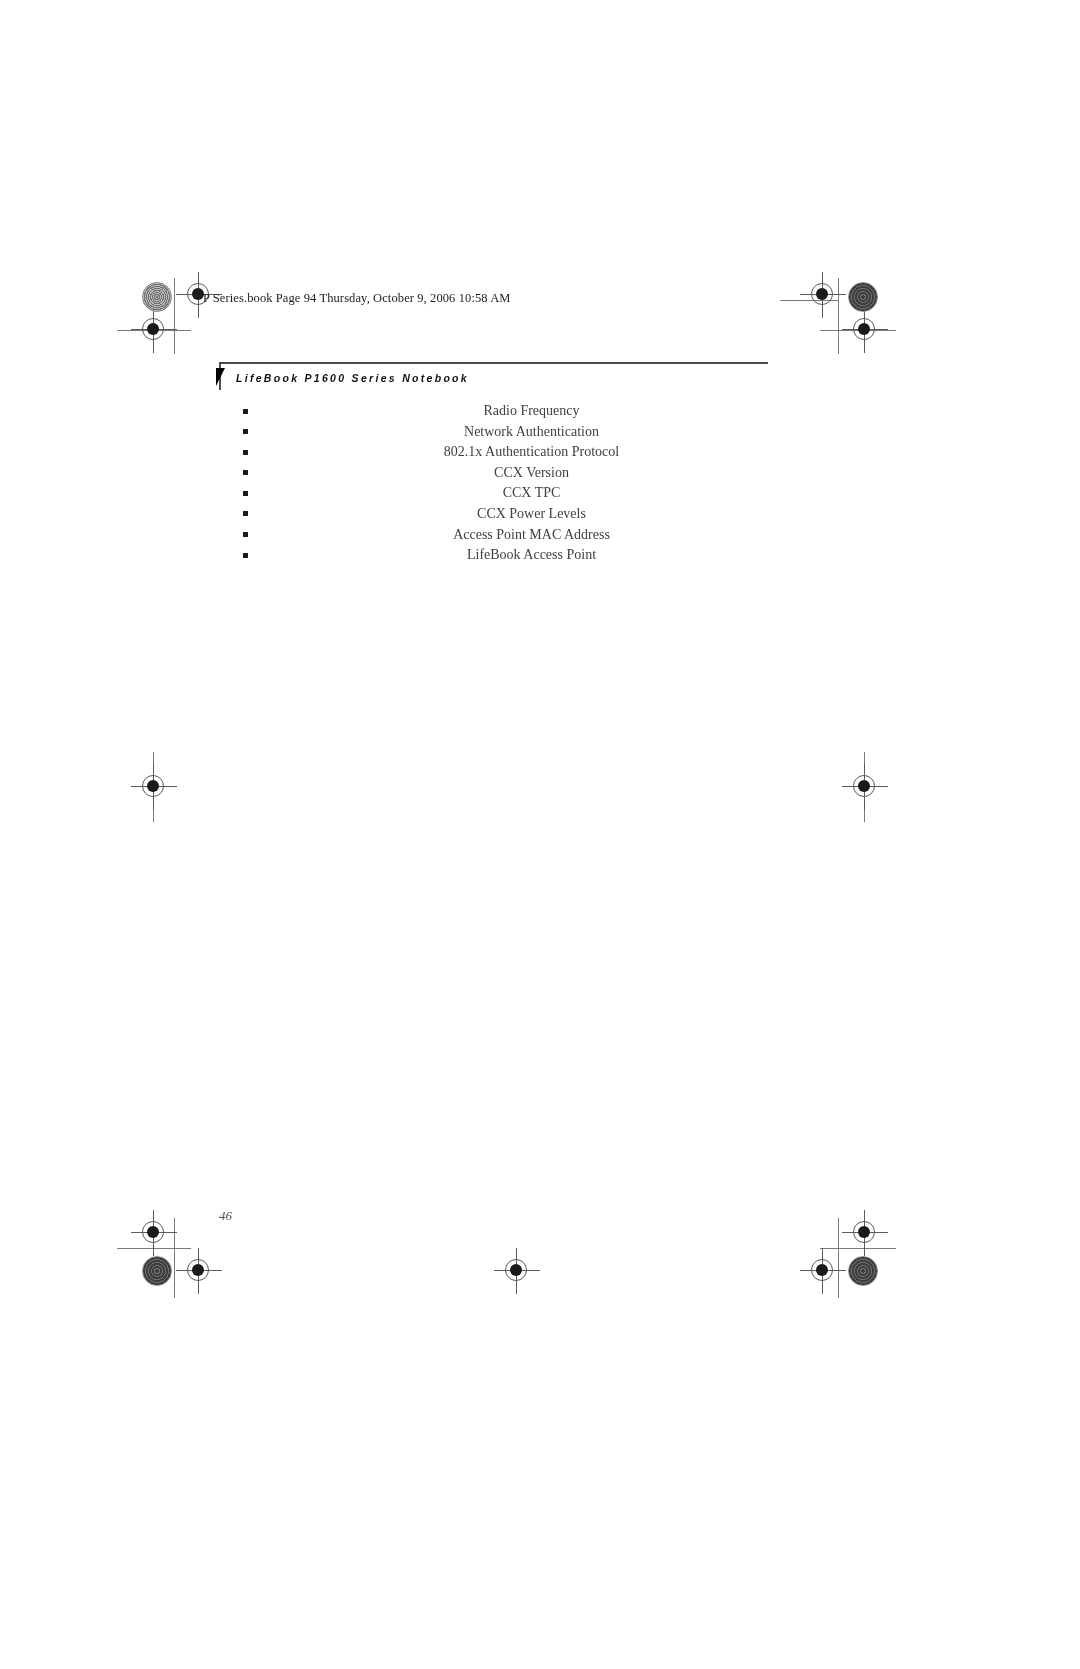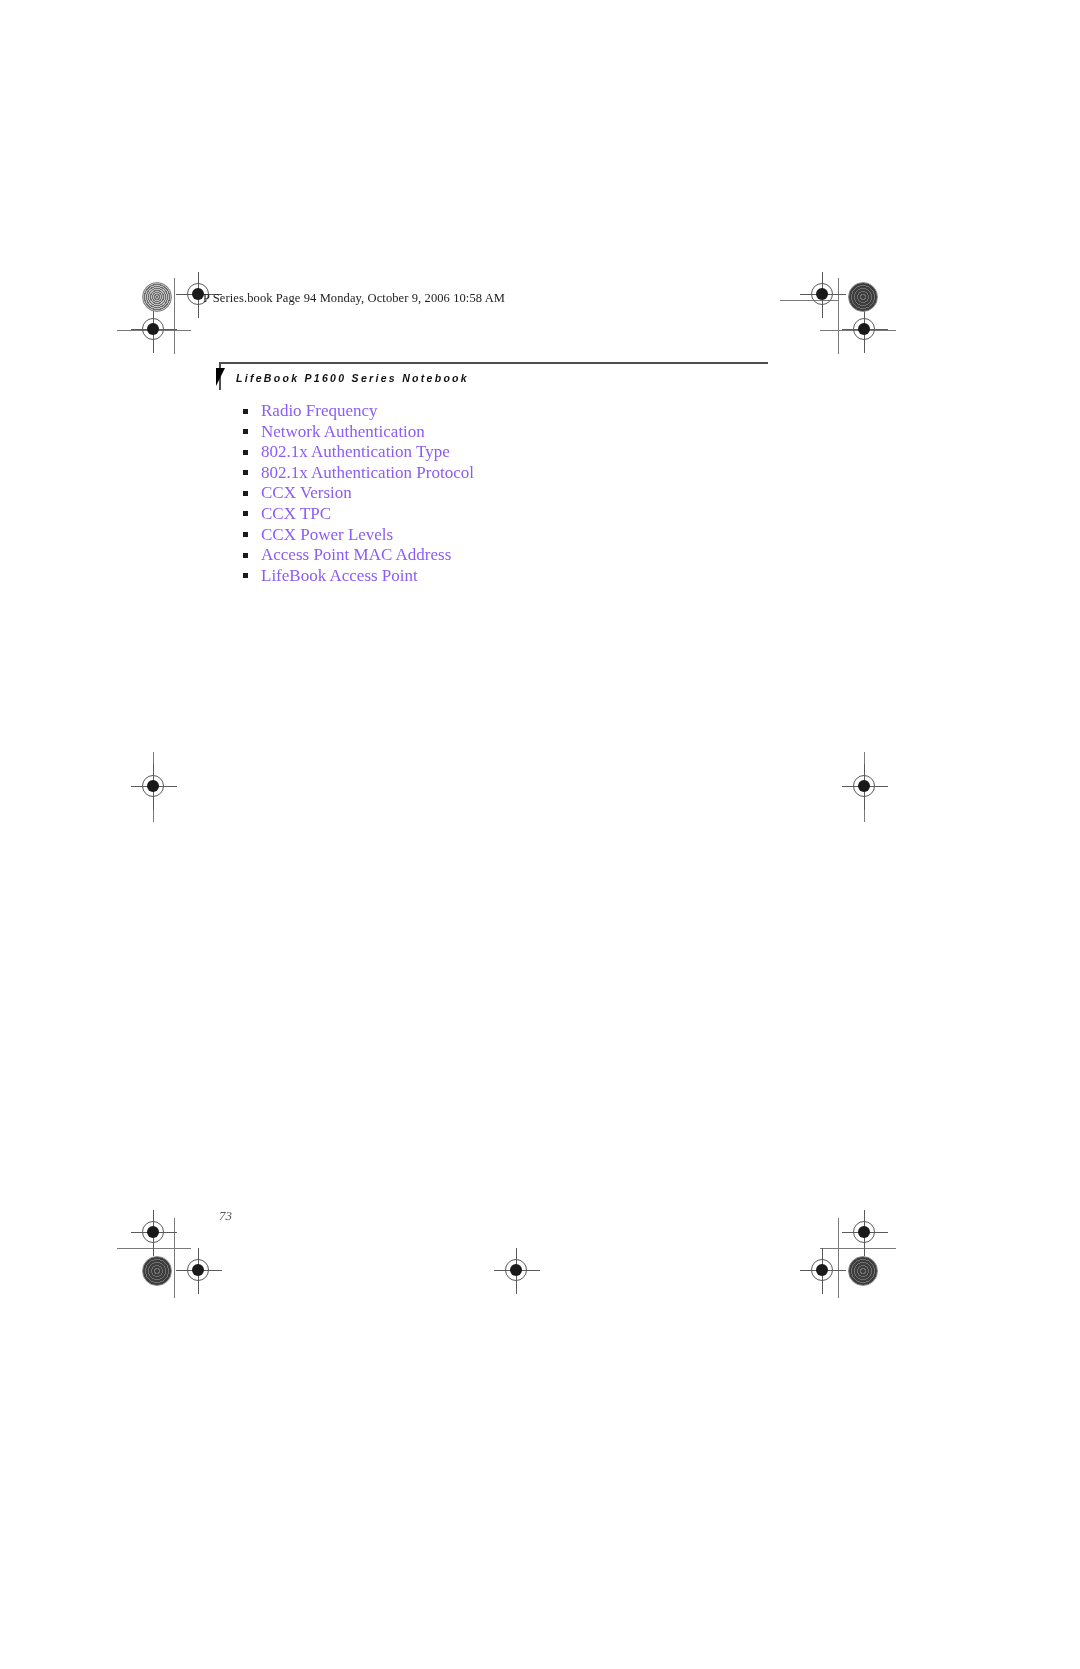--- a/index.html
+++ b/index.html
@@ -145,24 +145,25 @@
     width: 560px;
     list-style: none;
     margin: 0;
     padding: 0;
   }
   #bullet-list li {
     position: relative;
     padding-left: 19px;
     margin: 0 0 6.6px 0;
     font-family: "Liberation Serif", serif;
-    font-size: 17px;
+    font-size: 14px;
     line-height: 14px;
-    color: #8b5cf6;
+    color: #404040;
     white-space: nowrap;
+    text-align: center;
   }
   #bullet-list li .bullet-square {
     position: absolute;
     left: 1px;
     top: 4.5px;
     width: 5px;
     height: 5px;
     background: #1b1b1b;
   }
 
@@ -264,43 +265,39 @@
       <div class="h-line"></div>
     <div class="ring-outer"></div>
       <div class="ring-inner"></div>
   </div>
 
   <div class="halftone" style="left:142px; top:282px;"></div>
   <div class="halftone dense" style="left:848px; top:282px;"></div>
   <div class="halftone dense" style="left:142px; top:1256px;"></div>
   <div class="halftone dense" style="left:848px; top:1256px;"></div>
 
-  <div id="file-header">P Series.book  Page 94  Monday, October 9, 2006  10:58 AM</div>
+  <div id="file-header">P Series.book  Page 94  Thursday, October 9, 2006  10:58 AM</div>
 
   <div id="rule-top"></div>
   <div id="rule-left"></div>
   <div id="corner-flag"></div>
 
   <div id="running-head">LifeBook P1600 Series Notebook</div>
 
   <ul id="bullet-list">
     <li>
       <span class="bullet-square"></span>
       <span>Radio Frequency</span>
     </li>
     <li>
       <span class="bullet-square"></span>
       <span>Network Authentication</span>
     </li>
     <li>
       <span class="bullet-square"></span>
-      <span>802.1x Authentication Type</span>
-    </li>
-    <li>
-      <span class="bullet-square"></span>
       <span>802.1x Authentication Protocol</span>
     </li>
     <li>
       <span class="bullet-square"></span>
       <span>CCX Version</span>
     </li>
     <li>
       <span class="bullet-square"></span>
       <span>CCX TPC</span>
     </li>
@@ -311,15 +308,15 @@
     <li>
       <span class="bullet-square"></span>
       <span>Access Point MAC Address</span>
     </li>
     <li>
       <span class="bullet-square"></span>
       <span>LifeBook Access Point</span>
     </li>
   </ul>
 
-  <div id="page-folio">73</div>
+  <div id="page-folio">46</div>
 
 </div>
 
 </body></html>

